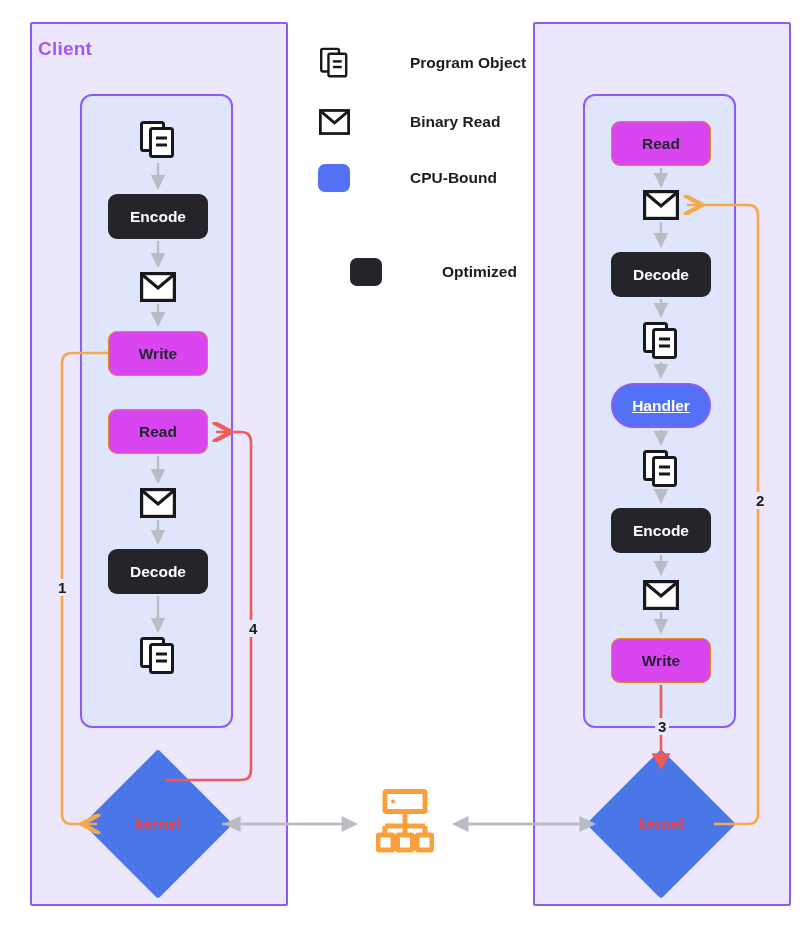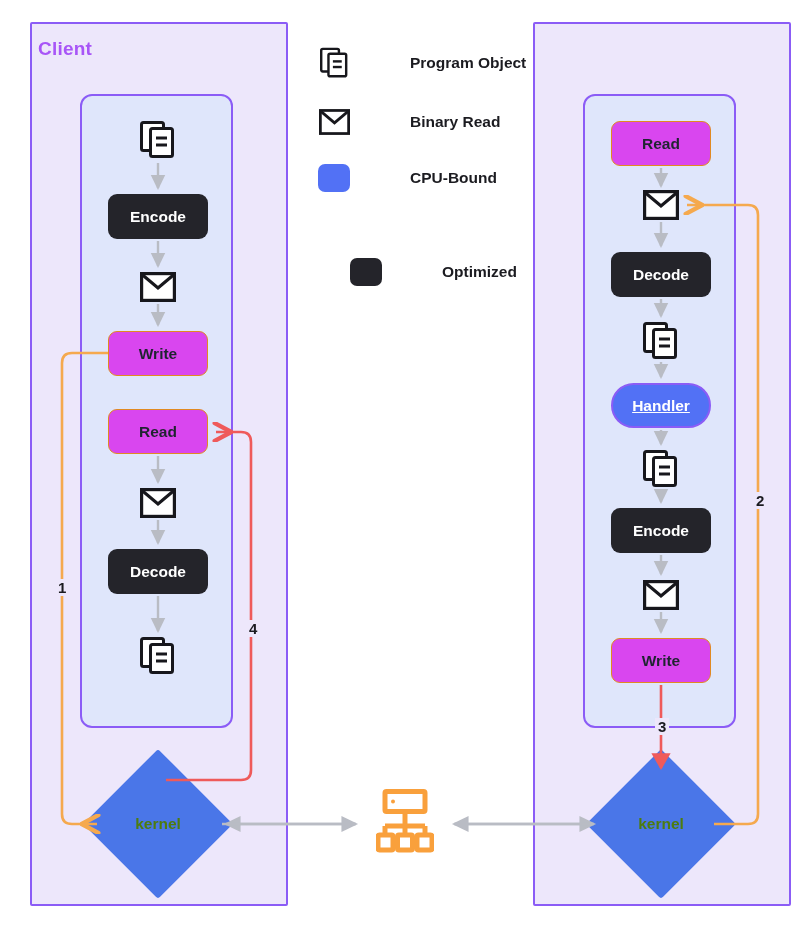--- a/index.html
+++ b/index.html
@@ -60,21 +60,21 @@
   .node.cpu {
     background: #5271f5; color: #ffffff;
     border: 2px solid #8b5cf6;
     border-radius: 26px;
   }
   .kernel {
     position: absolute;
     display: flex;
     align-items: center;
     justify-content: center;
-    color: #4d7c0f;
+    color: #ef4444;
     font-size: 15.5px;
     font-weight: bold;
   }
   .kernel .diamond {
     position: absolute;
     left: 0; top: 0;
     width: 100%; height: 100%;
     background: #4a76e8;
     transform: rotate(45deg);
     border-radius: 3px;

